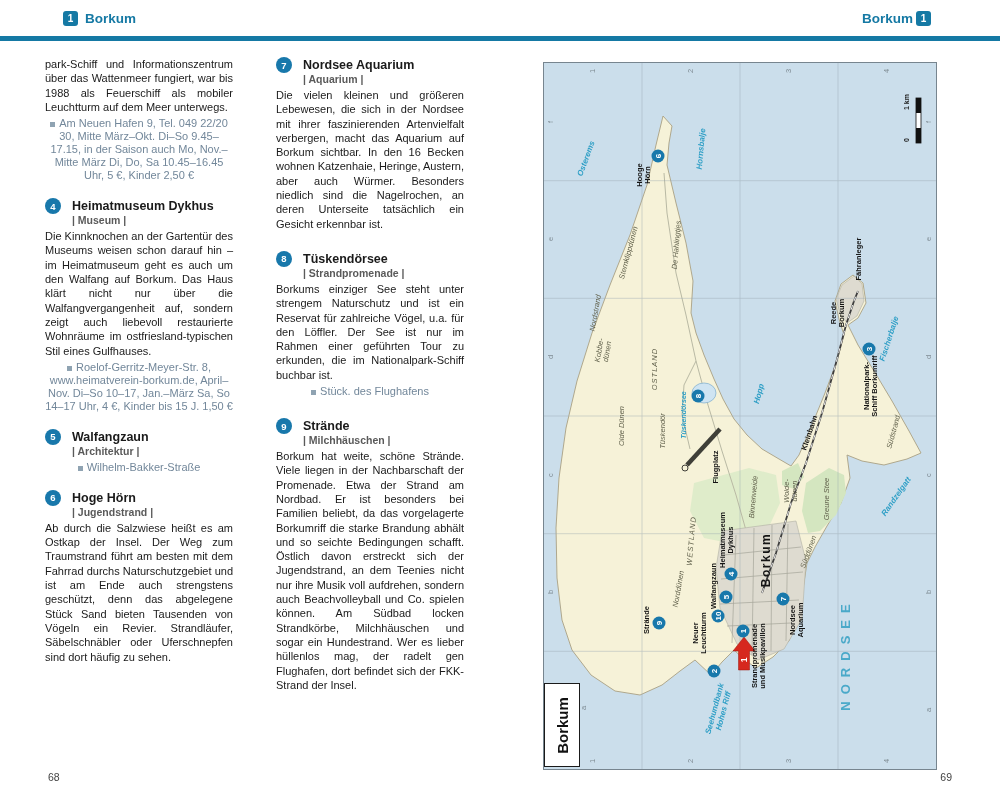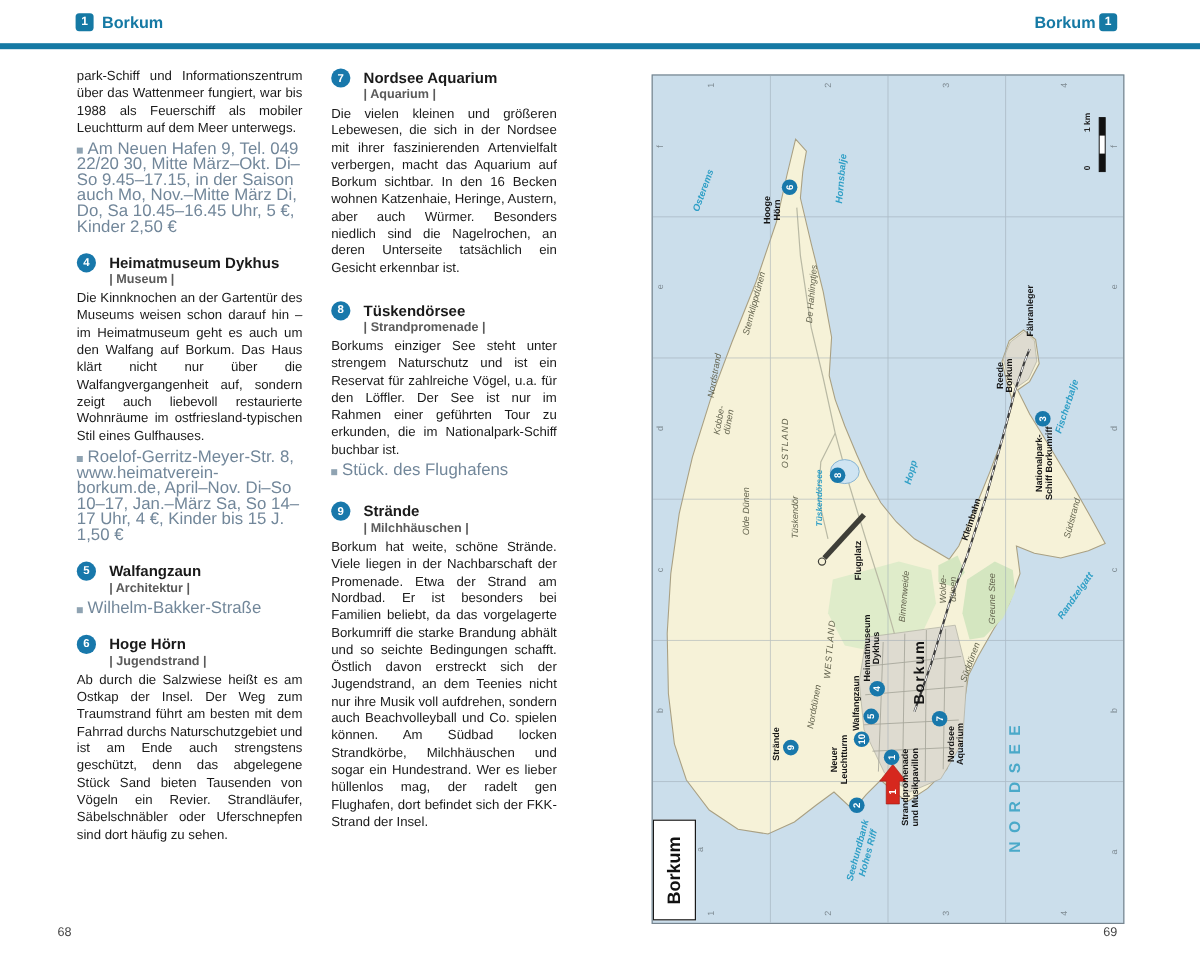--- a/index.html
+++ b/index.html
@@ -7,21 +7,21 @@
         font-family:"Liberation Sans", sans-serif;color:#1a1a1a;}
   
   .hdr-badge{position:absolute;width:15px;height:15px;border-radius:3px;background:#1579a4;
              color:#fff;font-size:10px;font-weight:bold;display:flex;align-items:center;justify-content:center;}
   .hdr-title{position:absolute;font-size:13.5px;font-weight:bold;color:#1579a4;}
   .rule{position:absolute;left:0;top:36px;width:1000px;height:4.5px;background:#1579a4;}
   .pagenum{position:absolute;top:771px;font-size:10.5px;color:#444;}
   
   .col{position:absolute;top:57px;width:188px;}
   .body-p{font-size:11px;line-height:14.3px;text-align:justify;margin:0;}
-  .info{font-size:14px;line-height:13px;color:#72879a;margin:3px 0 0 0;text-align:left;}
+  .info{font-size:11px;line-height:13px;color:#72879a;margin:3px 0 0 0;text-align:center;}
   .info .sq{display:inline-block;width:5px;height:5px;background:#8fa3b2;margin-right:4px;}
   .sec{margin-top:16px;}
   .sec-head{display:flex;align-items:flex-start;}
   .badge{flex:0 0 16px;width:16px;height:16px;border-radius:50%;background:#1878ab;color:#fff;
          font-size:9.5px;font-weight:bold;display:flex;align-items:center;justify-content:center;margin-right:11px;}
   .sec-title{font-size:12.5px;font-weight:bold;line-height:16px;}
   .sec-cat{margin-left:27px;font-size:10.5px;font-weight:bold;color:#5a5a5a;line-height:13px;}
   .sec-body{margin-top:2px;}
   
   #map{position:absolute;left:543px;top:62px;width:392px;height:706px;background:#cbdeeb;
@@ -49,21 +49,21 @@
 <body>
 
 <div class="page">
 
   <div class="hdr-badge" style="left:63px;top:11px">1</div>
   <div class="hdr-title" style="left:85px;top:11px">Borkum</div>
   <div class="hdr-title" style="left:862px;top:11px">Borkum</div>
   <div class="hdr-badge" style="left:916px;top:11px">1</div>
   <div class="rule"></div>
 
-  <div class="col" style="left:64px">
+  <div class="col" style="left:45px">
     <p class="body-p">park-Schiff und Informationszentrum über das Wattenmeer fungiert, war bis 1988 als Feuerschiff als mobiler Leuchtturm auf dem Meer unterwegs.</p>
     <p class="info"><span class="sq"></span><span>Am Neuen Hafen 9, Tel. 049 22/20 30, Mitte März–Okt. Di–So 9.45–17.15, in der Saison auch Mo, Nov.–Mitte März Di, Do, Sa 10.45–16.45 Uhr, 5 €, Kinder 2,50 €</span></p>
 
     <div class="sec">
       <div class="sec-head">
         <div class="badge">4</div>
         <div class="sec-title">Heimatmuseum Dykhus</div>
       </div>
       <div class="sec-cat">| Museum |</div>
       <p class="body-p sec-body">Die Kinnknochen an der Gartentür des Museums weisen schon darauf hin – im Heimatmuseum geht es auch um den Walfang auf Borkum. Das Haus klärt nicht nur über die Walfangvergangenheit auf, sondern zeigt auch liebevoll restaurierte Wohnräume im ostfriesland-typischen Stil eines Gulfhauses.</p>
@@ -268,14 +268,14 @@
     <div class="mk" style="left:115px;top:560px">9</div>
     <div class="mk" style="left:174px;top:553px">10</div>
     <div class="arrow-num" style="left:200px;top:597px">1</div>
 
     <div class="map-title">
       <span>Borkum</span>
     </div>
   </div>
 
   <div class="pagenum" style="left:48px">68</div>
-  <div class="pagenum" style="right:69px">69</div>
+  <div class="pagenum" style="right:48px">69</div>
 </div>
 
 </body></html>

